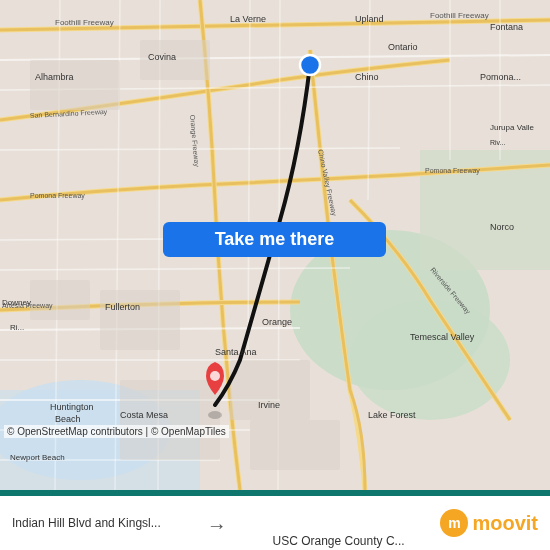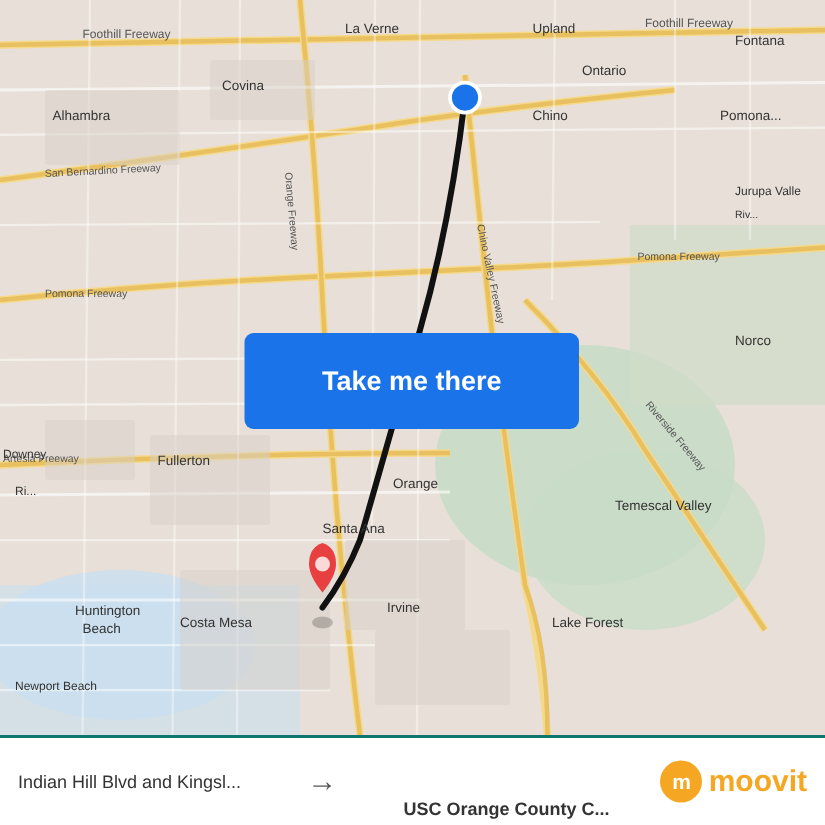--- a/index.html
+++ b/index.html
@@ -16,21 +16,21 @@
     #map-svg {
       width: 100%;
       height: 100%;
     }
 
     #take-me-there-btn {
       position: absolute;
       top: 222px;
       left: 163px;
       width: 223px;
-      height: 64px;
+      height: 35px;
       background: #1a73e8;
       color: white;
       border: none;
       border-radius: 6px;
       font-size: 18px;
       font-weight: bold;
       cursor: pointer;
       display: flex;
       align-items: center;
       justify-content: center;
@@ -47,21 +47,21 @@
     }
 
     #footer {
       width: 550px;
       height: 60px;
       background: white;
       display: flex;
       align-items: center;
       justify-content: space-between;
       padding: 0 12px;
-      border-top: 2px solid #0f766e;
+      border-top: 6px solid #0f766e;
     }
 
     #footer-left {
       display: flex;
       flex-direction: column;
       max-width: 200px;
     }
 
     #footer-origin {
       font-size: 12px;
@@ -80,21 +80,21 @@
 
     #footer-right {
       display: flex;
       flex-direction: column;
       max-width: 200px;
     }
 
     #footer-dest {
       font-size: 12px;
       color: #333;
-      font-weight: 700;
+      font-weight: 400;
       white-space: nowrap;
       overflow: hidden;
       text-overflow: ellipsis;
       margin-top: 36px;
     }
 
     #moovit-logo {
       display: flex;
       align-items: center;
       gap: 4px;
@@ -225,20 +225,21 @@
     <text x="258" y="408" font-size="9" fill="#333" font-family="Arial" font-weight="500">Irvine</text>
     <text x="410" y="340" font-size="9" fill="#333" font-family="Arial" font-weight="500">Temescal Valley</text>
     <text x="368" y="418" font-size="9" fill="#333" font-family="Arial" font-weight="500">Lake Forest</text>
     <text x="10" y="460" font-size="8" fill="#333" font-family="Arial" font-weight="500">Newport Beach</text>
   </svg>
 
   
   <button id="take-me-there-btn">Take me there</button>
 
   
+  <div id="attribution">© OpenStreetMap contributors | © OpenMapTiles</div>
 </div>
 
 <div id="footer">
   <div id="footer-left">
     <span id="footer-origin">Indian Hill Blvd and Kingsl...</span>
   </div>
   <span id="footer-arrow">→</span>
   <div id="footer-right">
     <span id="footer-dest">USC Orange County C...</span>
   </div>

